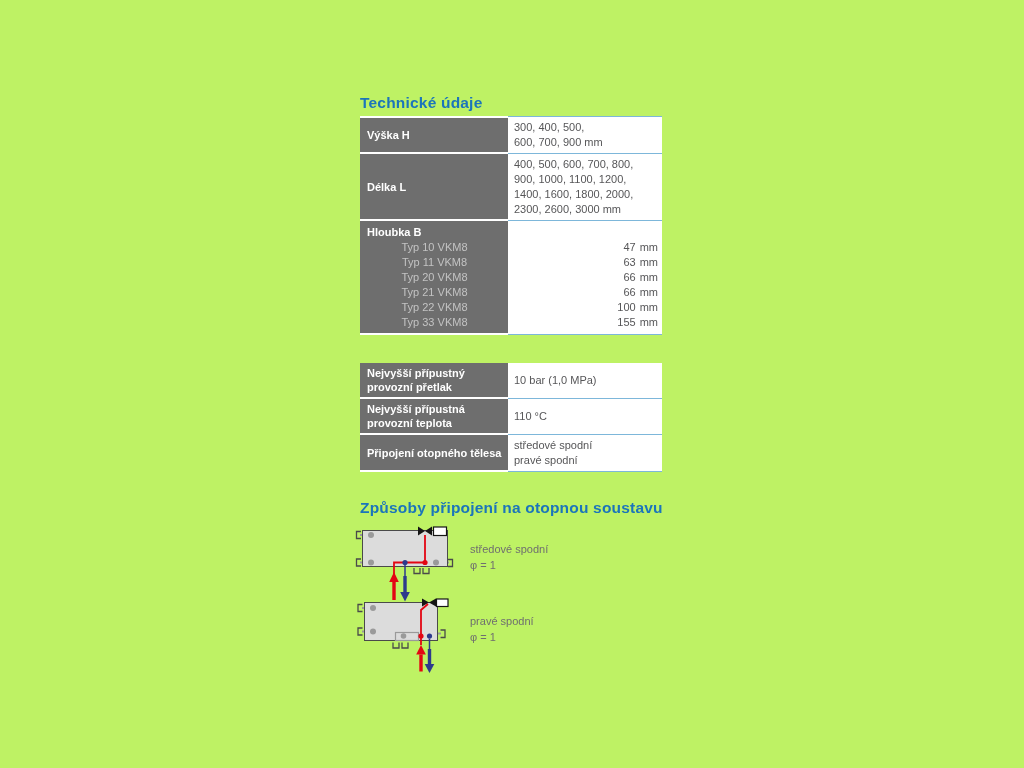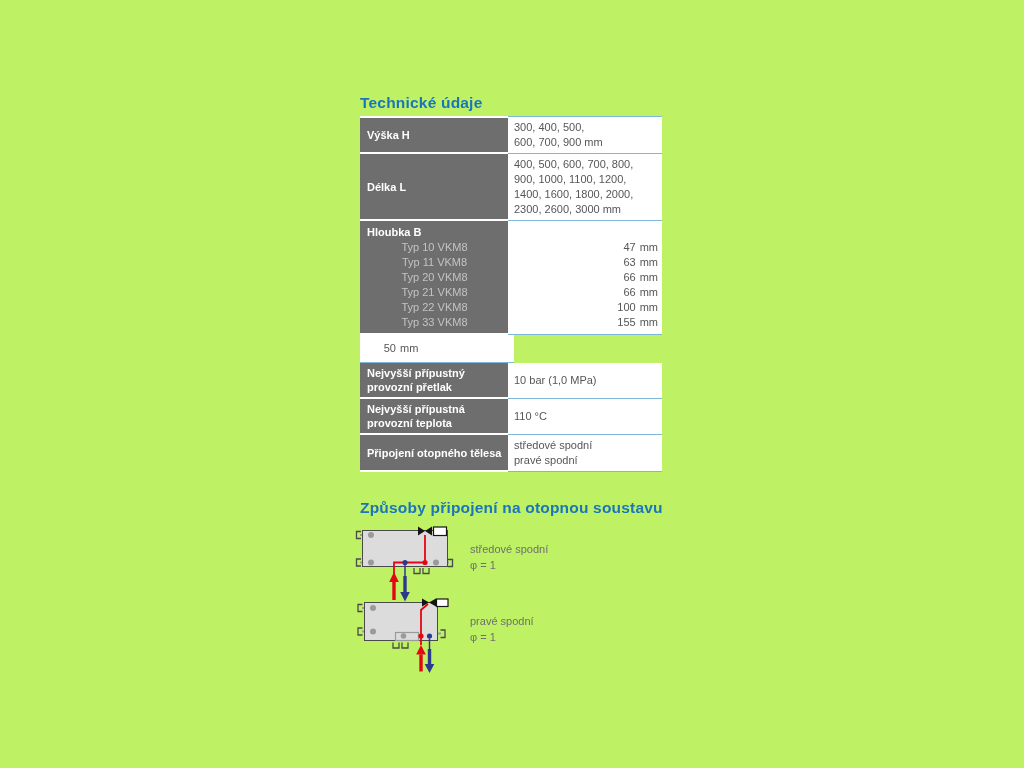--- a/index.html
+++ b/index.html
@@ -119,23 +119,20 @@
         <div><span class="dnum">47</span><span class="dunit">mm</span></div>
         <div><span class="dnum">63</span><span class="dunit">mm</span></div>
         <div><span class="dnum">66</span><span class="dunit">mm</span></div>
         <div><span class="dnum">66</span><span class="dunit">mm</span></div>
         <div><span class="dnum">100</span><span class="dunit">mm</span></div>
         <div><span class="dnum">155</span><span class="dunit">mm</span></div>
       </div>
     </div>
 
     <div class="trow r4">
-      <div class="tvalue">
-        <div><span class="dnum">50</span><span class="dunit">mm</span></div>
-      </div>
     </div>
 
 
     <div class="trow r6">
       <div class="tlabel">Nejvyšší přípustný provozní přetlak</div>
       <div class="tvalue">
         <div>10 bar (1,0 MPa)</div>
       </div>
     </div>
 

